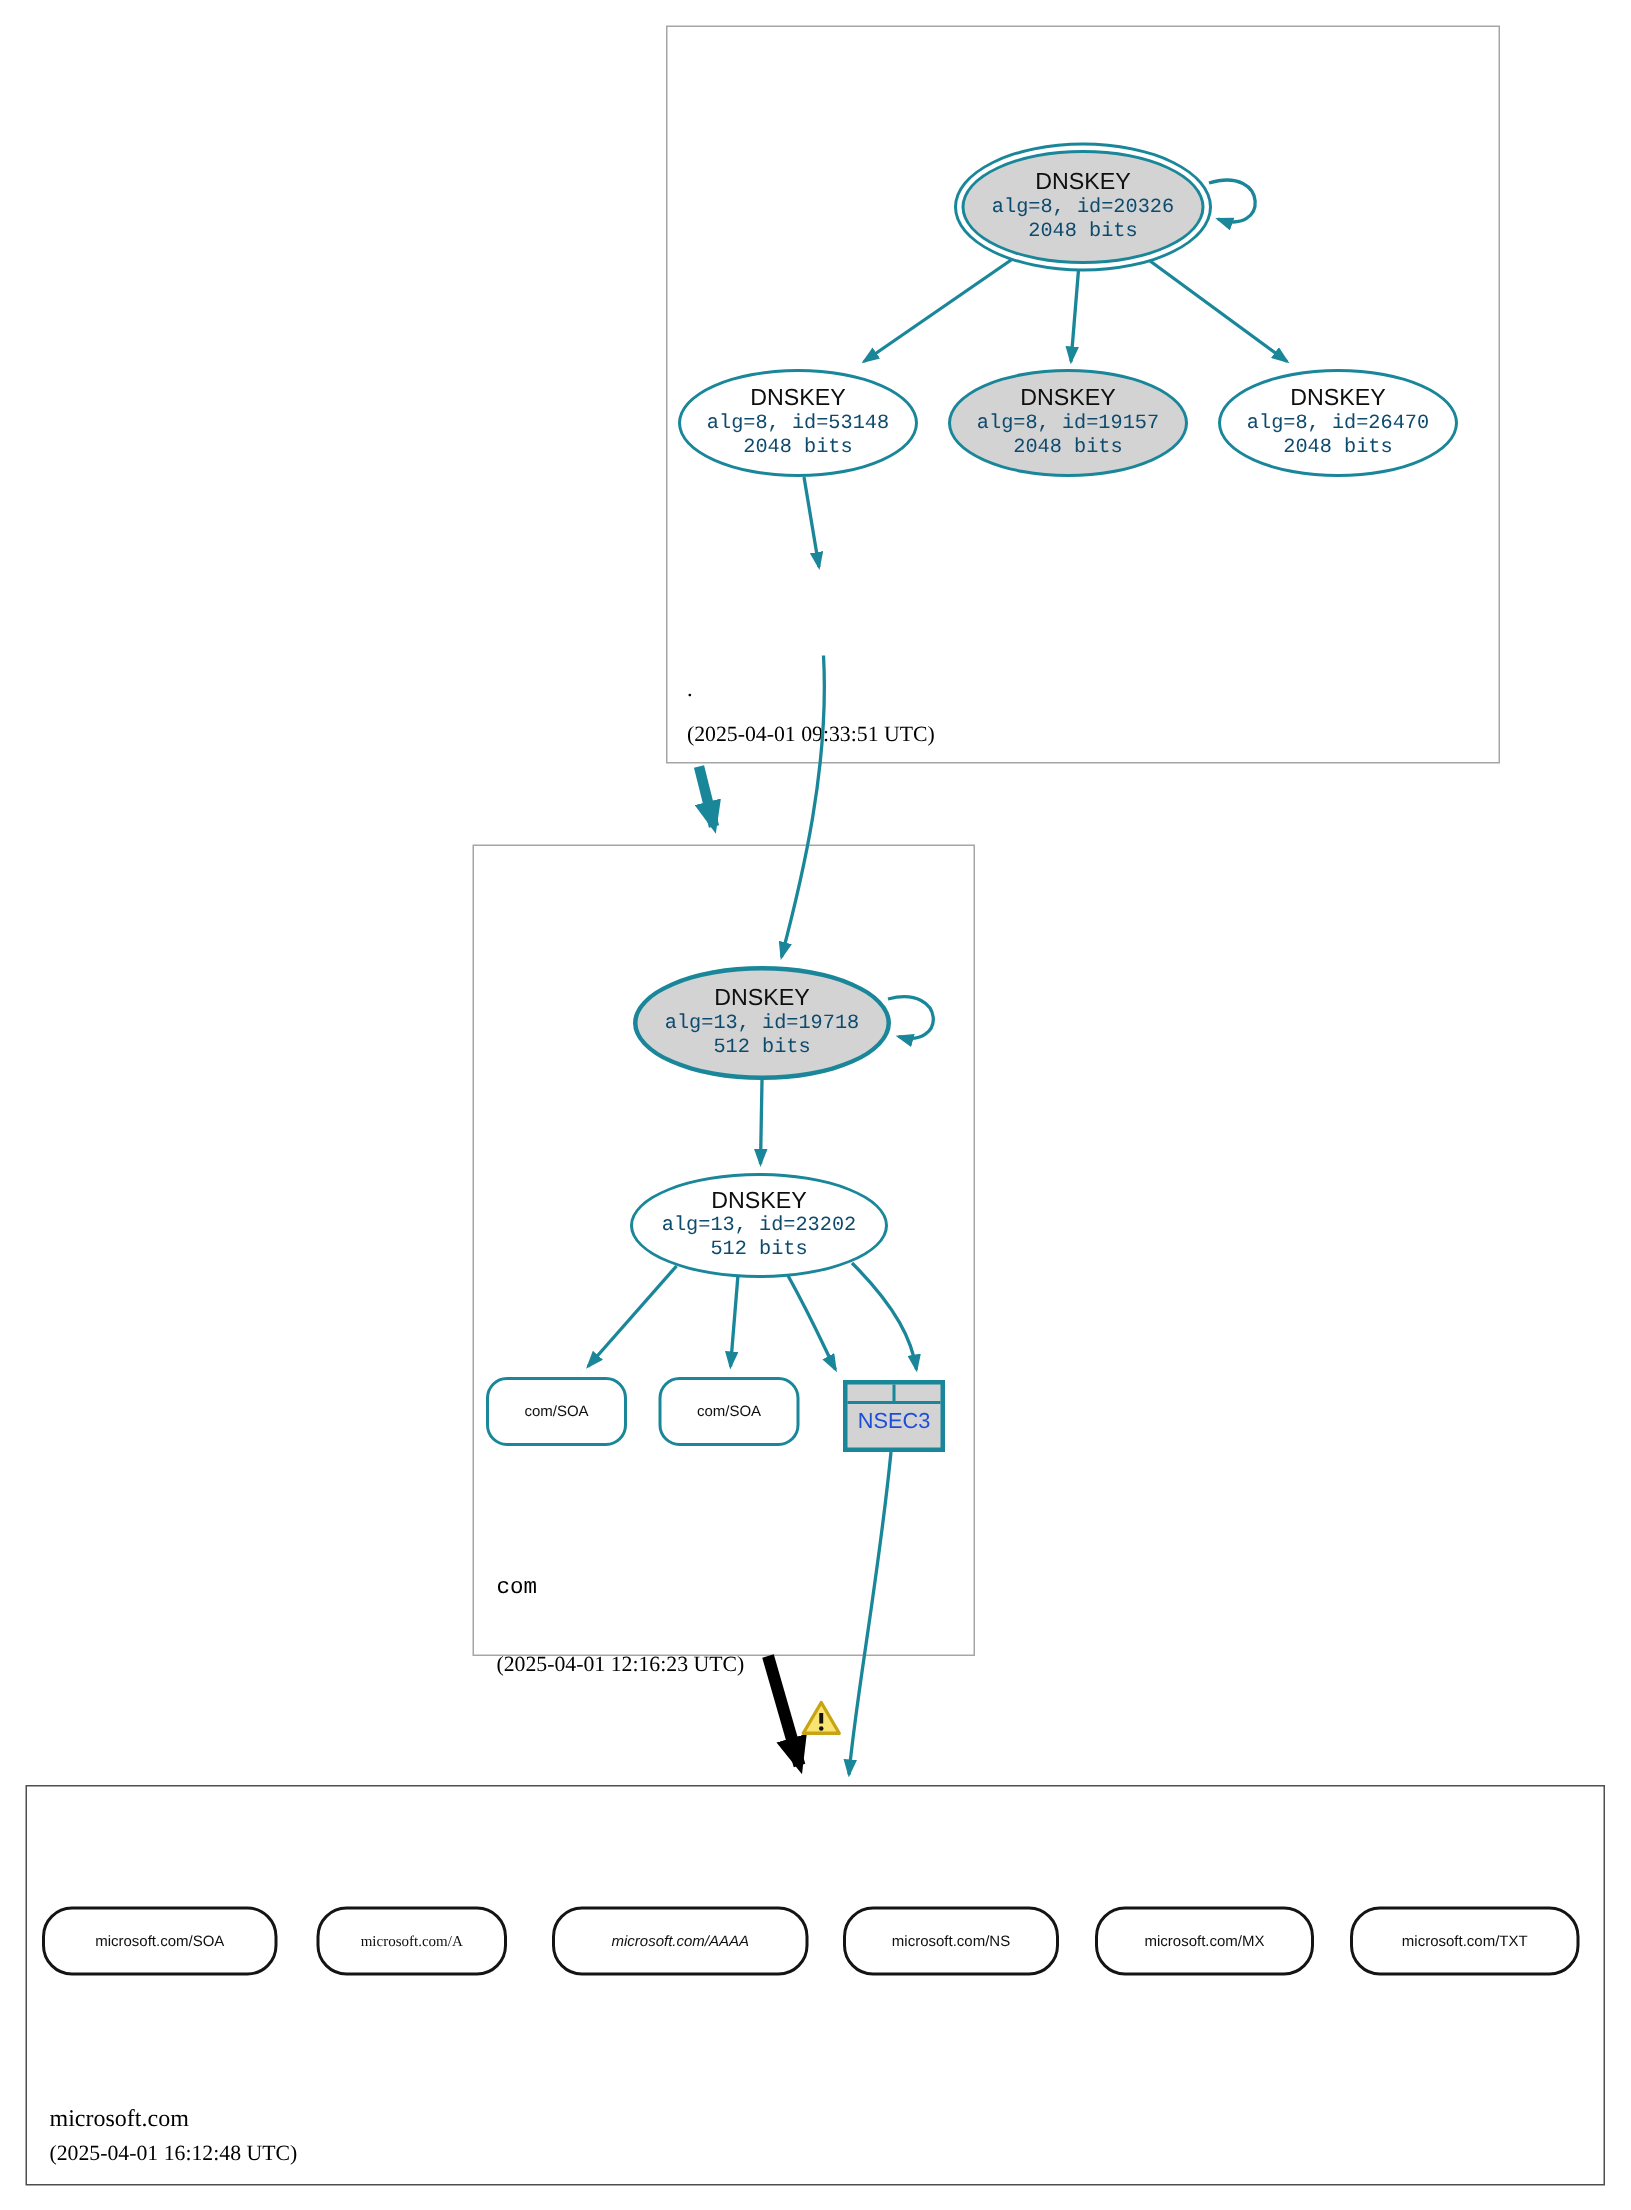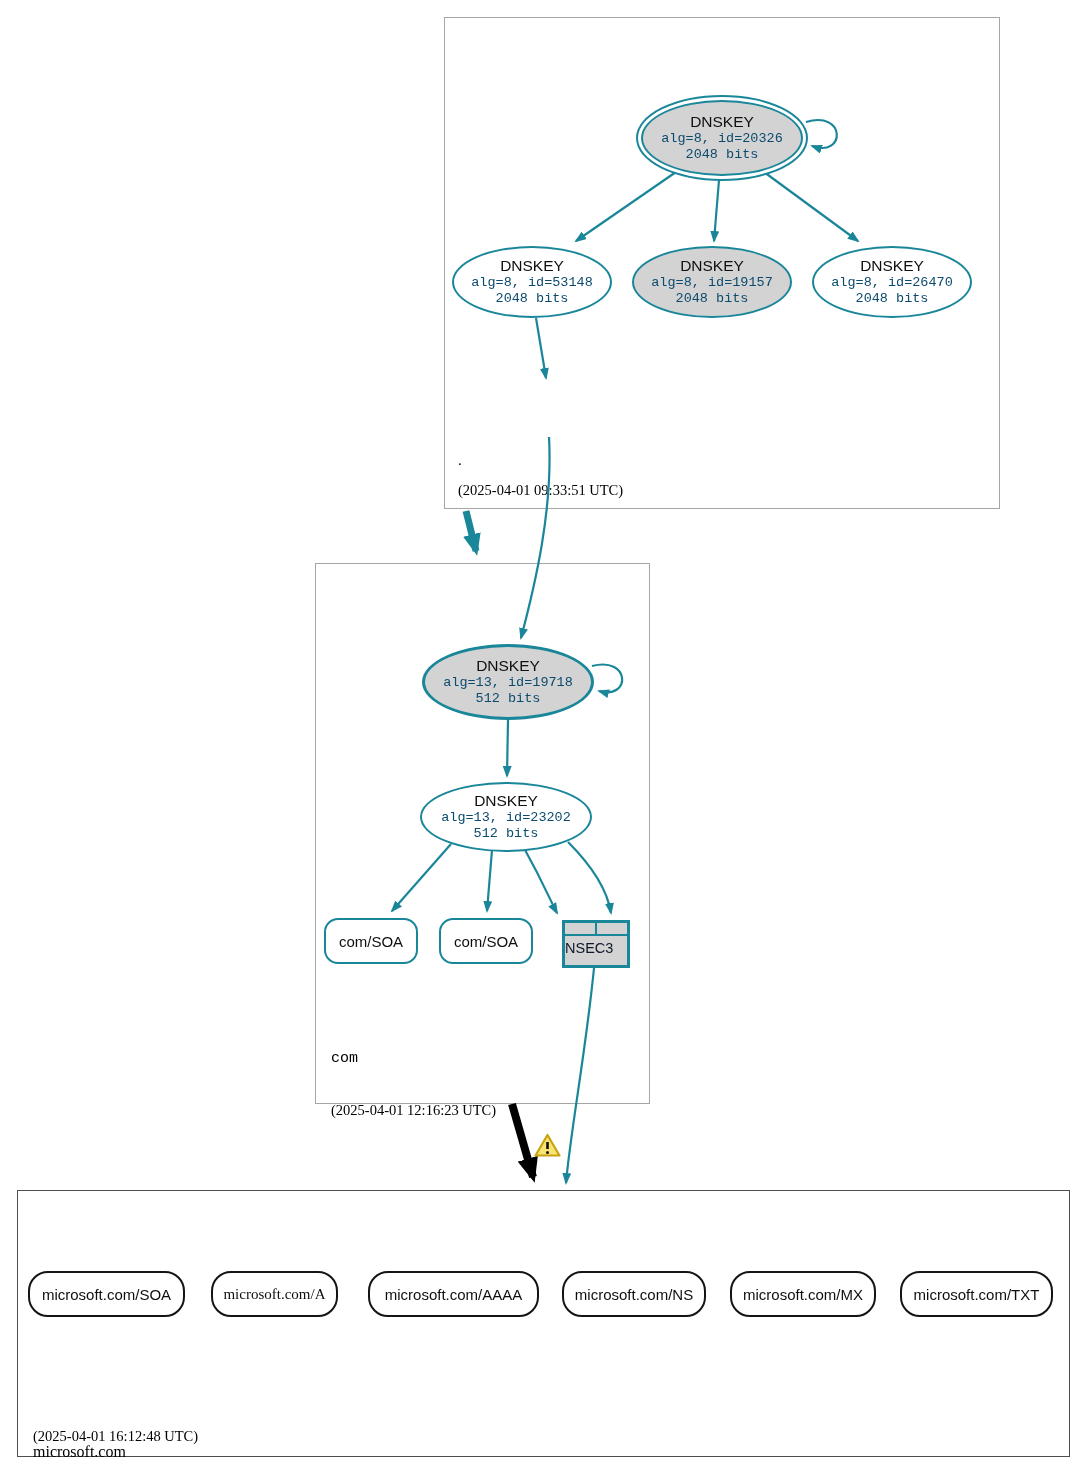--- a/index.html
+++ b/index.html
@@ -22,27 +22,27 @@
   .node-ellipse.gray{background:var(--node-gray);}
   .node-ellipse.thick{border-width:3px;}
   .dbl-outer{position:absolute;border:2.2px solid var(--teal);border-radius:50%;background:#fff;z-index:10;box-sizing:border-box;}
   .dbl-inner{position:absolute;inset:3px;border:2.2px solid var(--teal);border-radius:50%;
         background:var(--node-gray);display:flex;flex-direction:column;align-items:center;
         justify-content:center;box-sizing:border-box;text-align:center;}
   .node-title{font-family:"Liberation Sans",sans-serif;font-size:15.5px;line-height:1.15;color:#0f0f0f;}
   .node-detail{font-family:Liberation Mono, monospace;font-size:13.5px;line-height:1.2;color:#0c4a6e;}
   .rrset{position:absolute;border:2px solid var(--teal);border-radius:14px;background:#fff;
         display:flex;align-items:center;justify-content:center;
-        font-family:"Liberation Sans",sans-serif;font-size:15px;z-index:10;box-sizing:border-box;color:#0f0f0f;}
+        font-family:"Liberation Sans",sans-serif;font-size:10px;z-index:10;box-sizing:border-box;color:#0f0f0f;}
   .rrset.insecure{border-color:#141414;border-radius:20px;justify-content:center;}
   .nsec3{position:absolute;border:3px solid var(--teal);background:var(--node-gray);z-index:10;box-sizing:border-box;}
   .nsec3 .hdr{display:flex;height:11px;border-bottom:2px solid var(--teal);}
   .nsec3 .hdr .cell{flex:1;}
   .nsec3 .hdr .cell.first{border-right:2px solid var(--teal);}
-  .nsec3 .body{text-align:left;font-family:"Liberation Sans",sans-serif;font-size:14.5px;padding-top:4px;color:#0f172a;}
+  .nsec3 .body{text-align:center;font-family:"Liberation Sans",sans-serif;font-size:14.5px;padding-top:4px;color:#1d4ed8;}
   svg.edges{position:absolute;left:0;top:0;z-index:5;}
   svg.edges path{fill:none;}
   .e-teal{stroke:var(--teal);stroke-width:2.2px;}
   .e-teal-thick{stroke:var(--teal);stroke-width:7px;}
   .e-black-thick{stroke:var(--insecure);stroke-width:8px;}
   .warning{position:absolute;z-index:12;}
 </style>
 </head>
 <body>
 
@@ -150,29 +150,29 @@
     <line x1="13.5" y1="9" x2="13.5" y2="16" stroke="#111" stroke-width="2.6"></line>
     <circle cx="13.5" cy="19.4" r="1.5" fill="#111"></circle>
   </svg>
 
   <div class="rrset insecure" style="left:28px;top:1271px;width:157px;height:46px;">
     <span>microsoft.com/SOA</span>
   </div>
   <div class="rrset insecure" style="left:211px;top:1271px;width:127px;height:46px;font-family:Liberation Serif, serif;">
     <span>microsoft.com/A</span>
   </div>
-  <div class="rrset insecure" style="left:368px;top:1271px;width:171px;height:46px;">
+  <div class="rrset insecure" style="left:368px;top:1271px;width:171px;height:46px;font-style:italic;">
     <span>microsoft.com/AAAA</span>
   </div>
   <div class="rrset insecure" style="left:562px;top:1271px;width:144px;height:46px;">
     <span>microsoft.com/NS</span>
   </div>
   <div class="rrset insecure" style="left:730px;top:1271px;width:146px;height:46px;">
     <span>microsoft.com/MX</span>
   </div>
   <div class="rrset insecure" style="left:900px;top:1271px;width:153px;height:46px;">
     <span>microsoft.com/TXT</span>
   </div>
 
-  <div class="zone-label" style="left:33px;top:1404px;font-size:16px;margin-top:39px;">microsoft.com</div>
+  <div class="zone-label" style="left:33px;top:1404px;font-size:16px;">microsoft.com</div>
   <div class="zone-ts" style="left:33px;top:1428px;">(2025-04-01 16:12:48 UTC)</div>
 
 </div>
 
 </body></html>

